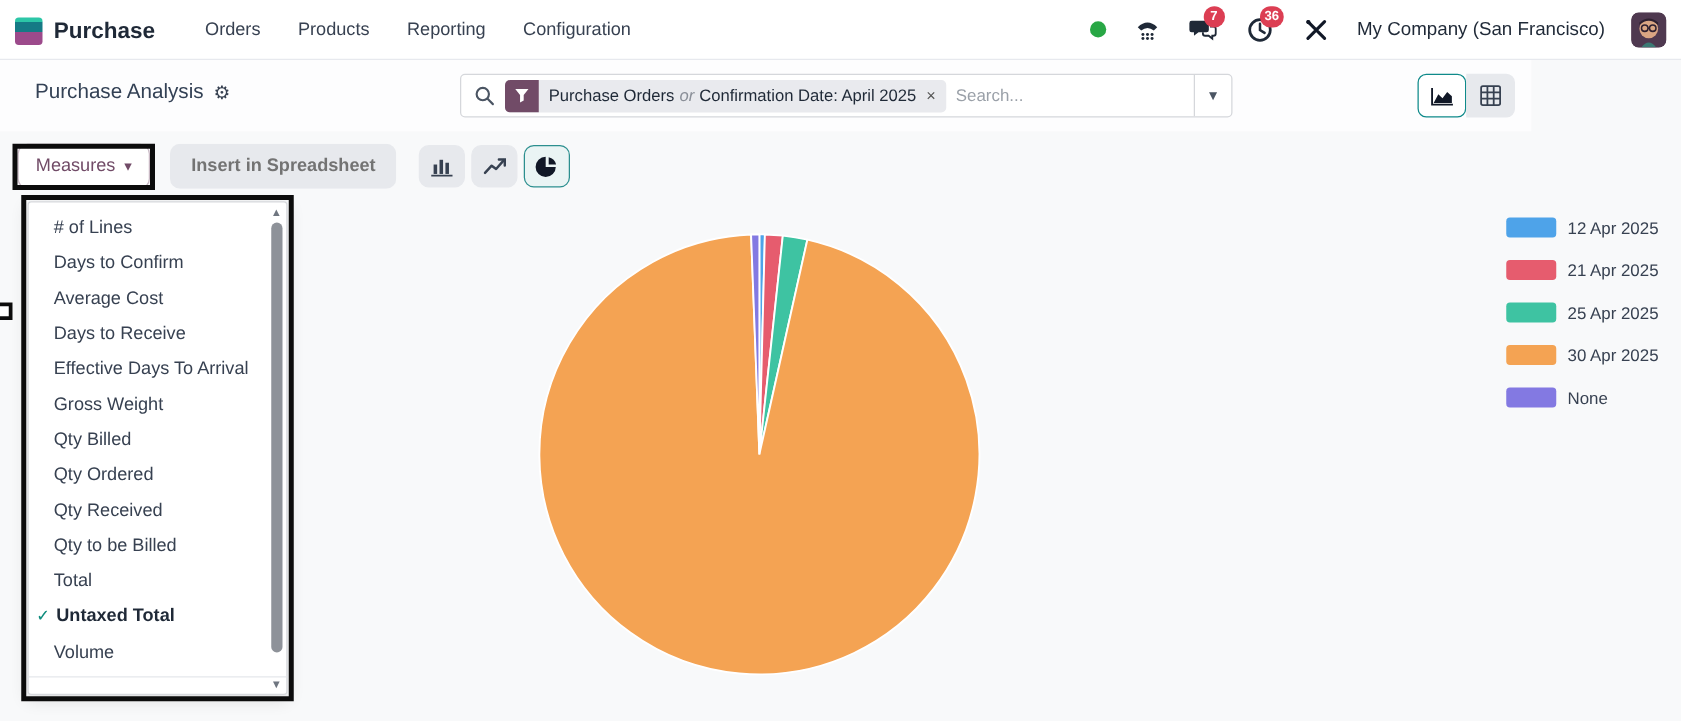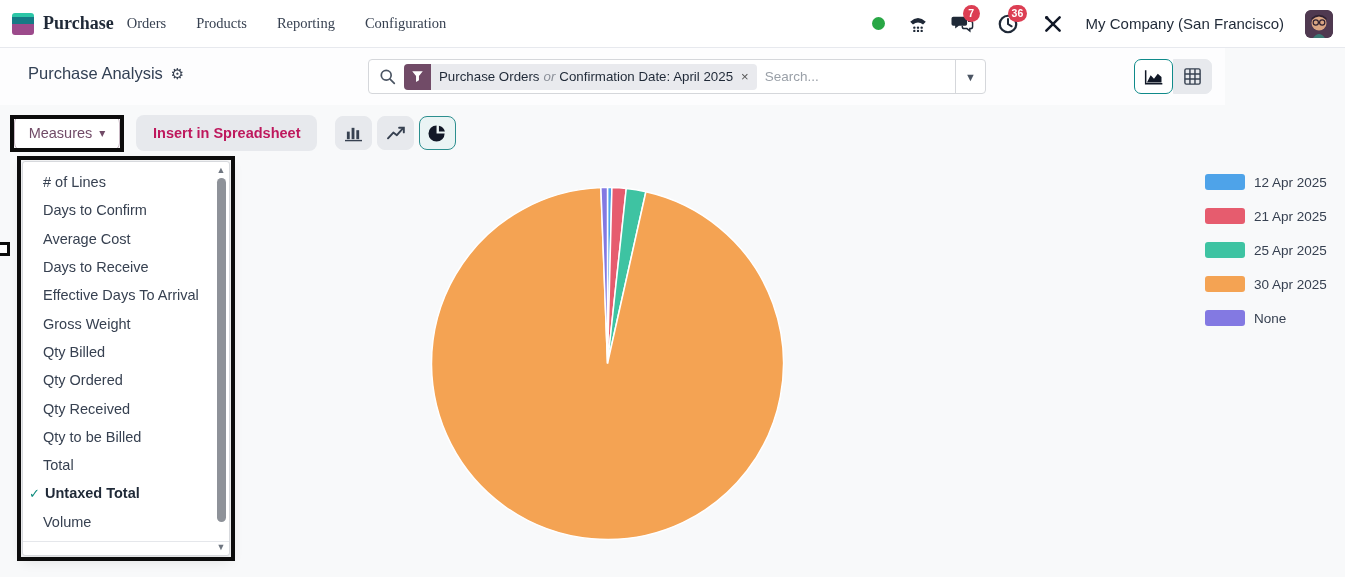--- a/index.html
+++ b/index.html
@@ -3,21 +3,21 @@
 <meta charset="utf-8">
 <style>
   * { box-sizing: border-box; margin: 0; padding: 0; }
   html,body { width:1345px; height:577px; overflow:hidden; }
   body { font-family: "Liberation Sans", "DejaVu Sans", sans-serif; background:#f8f9fa; color:#374151; }
   #page { position:relative; width:1345px; height:577px; }
 
   
   .navbar { position:absolute; top:0; left:0; width:1345px; height:48px; background:#ffffff;
             border-bottom:1px solid #e7e9ee; display:flex; align-items:center; justify-content:space-between; padding:0 12px; }
-  .nav-left { display:flex; align-items:center; gap:11px;font-family:Liberation Serif, serif; }
+  .nav-left { display:flex; align-items:flex-end; gap:38px; }
   .brand { display:flex; align-items:center; gap:9px; cursor:pointer; }
   .brand-logo { width:22px; height:22px; border-radius:3px;
       background:linear-gradient(#2cc6a7 0 18%, #157a85 18% 52%, #9c4a8b 52% 100%); }
   .brand-name { font-size:18px; font-weight:700; color:#1f2937; }
   .nav-menu { font-size:14.5px; color:#374151; cursor:pointer; padding:4px 2px; }
 
   .nav-right { display:flex; align-items:center; gap:21px; }
   .status-dot { width:13px; height:13px; border-radius:50%; background:#28a745; }
   .systray-icon { position:relative; width:24px; height:24px; display:flex; align-items:center; justify-content:center; cursor:pointer; }
   .badge { position:absolute; top:-7px; left:12px; background:#dc3e53; color:#fff; font-size:10.5px; font-weight:700;
@@ -49,21 +49,21 @@
             background:#e7e9ed; border:1px solid #e7e9ed; }
   .vs-btn.first { border-radius:7px 0 0 7px; }
   .vs-btn.last { border-radius:0 7px 7px 0; }
   .vs-btn.active { background:#fff; border:1px solid #0f8a8a; border-radius:7px; }
 
   
   .toolbar { position:absolute; top:115px; left:14px; display:flex; align-items:center; gap:8px; }
   .btn { height:36px; border-radius:8px; display:flex; align-items:center; justify-content:center;
          font-size:14.5px; cursor:pointer; border:1px solid transparent; }
   .btn-measures { width:106px; background:#fff; border:1px solid #c9b8c4; color:#714b67; font-weight:500; gap:7px; position:relative; }
-  .btn-spreadsheet { padding:0 16px; background:#e7e9ed; color:#be185d; font-weight:600; margin-left:8px; }
+  .btn-spreadsheet { padding:0 16px; background:#e7e9ed; color:#737373; font-weight:600; margin-left:8px; }
   .chart-type-group { display:flex; gap:5px; margin-left:10px; }
   .ct-btn { width:37px; height:34px; border-radius:8px; background:#e7e9ed; display:flex; align-items:center; justify-content:center; cursor:pointer; border:1px solid #e7e9ed; }
   .ct-btn.active { background:#eaf4f4; border:1px solid #2c8f8f; }
 
   
   .hl-measures { position:absolute; left:10px; top:115px; width:114px; height:37px; border:4px solid #0c0c0c; pointer-events:none; z-index:30; }
   .hl-dropdown { position:absolute; left:17px; top:156px; width:218px; height:405px; border:4px solid #0c0c0c; pointer-events:none; z-index:30; }
   .hl-handle   { position:absolute; left:-4px; top:242px; width:14px; height:14px; border:3px solid #0c0c0c; background:#fff; z-index:30; }
 
   

